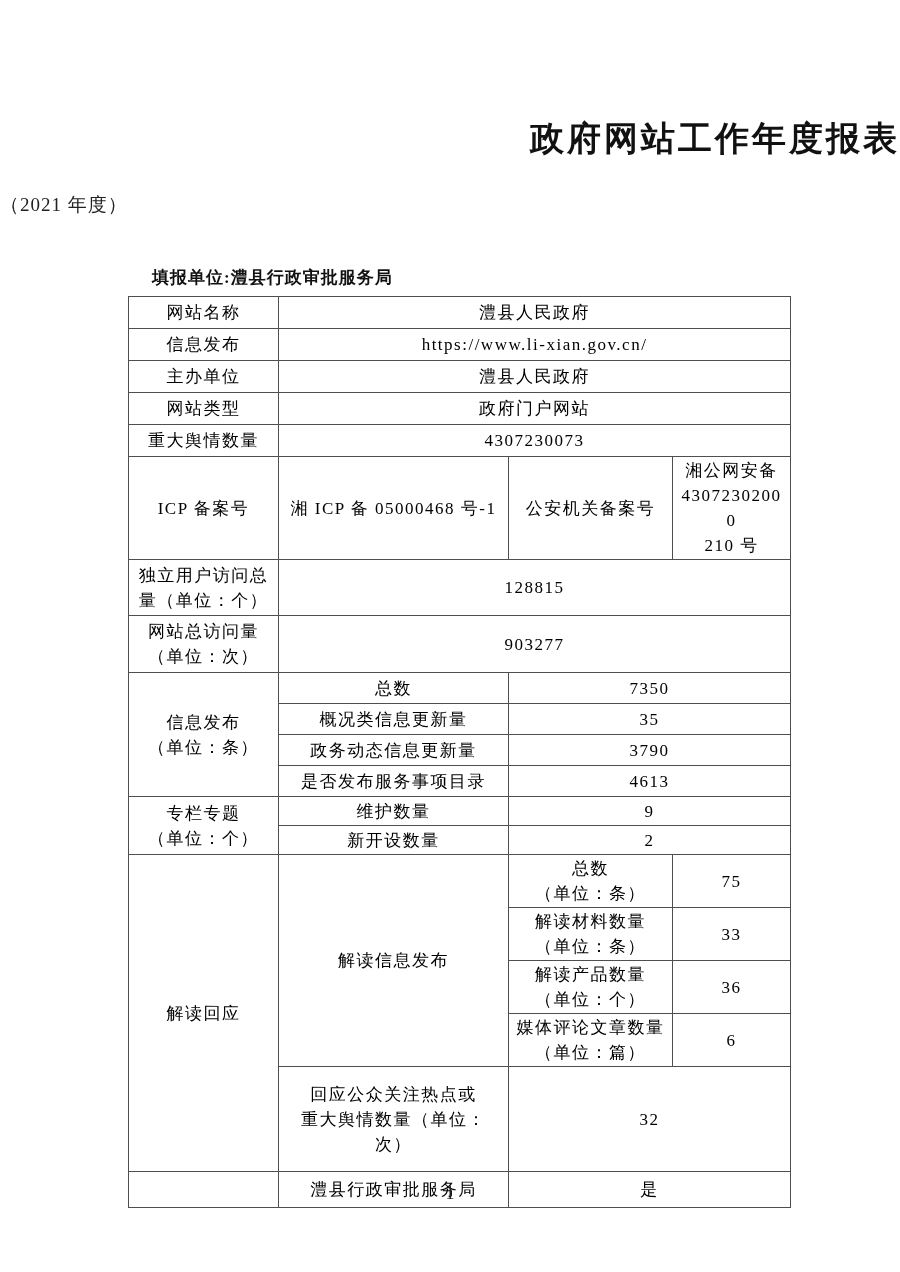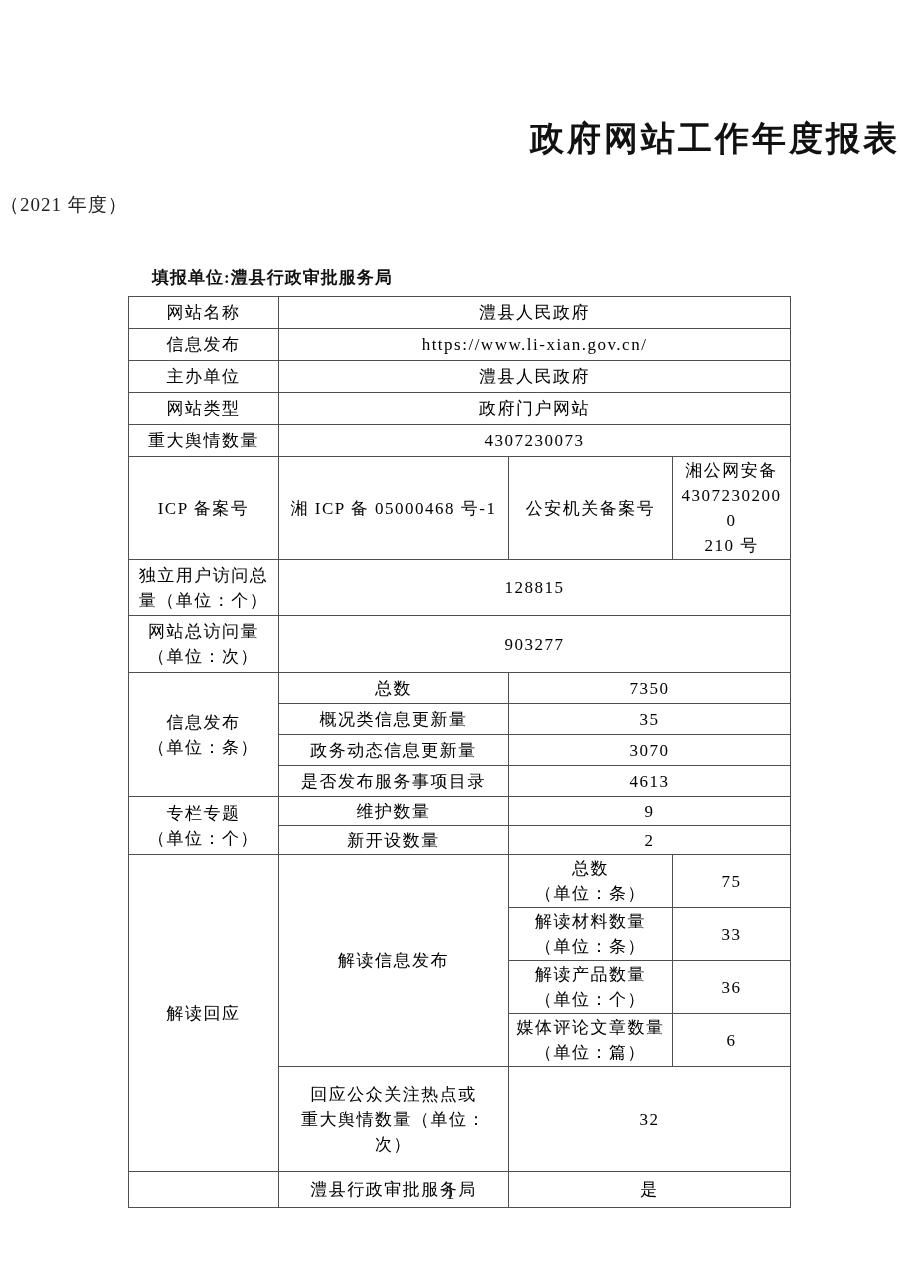--- a/index.html
+++ b/index.html
@@ -117,21 +117,21 @@
 （单位：条）</td>
         <td>总数</td>
         <td colspan="2">7350</td>
       </tr>
       <tr class="h31">
         <td>概况类信息更新量</td>
         <td colspan="2">35</td>
       </tr>
       <tr class="h31">
         <td>政务动态信息更新量</td>
-        <td colspan="2">3070</td>
+        <td colspan="2">3790</td>
       </tr>
       <tr class="h31">
         <td>是否发布服务事项目录</td>
         <td colspan="2">4613</td>
       </tr>
 
       <tr class="h29">
         <td rowspan="2">专栏专题
 （单位：个）</td>
         <td>维护数量</td>

